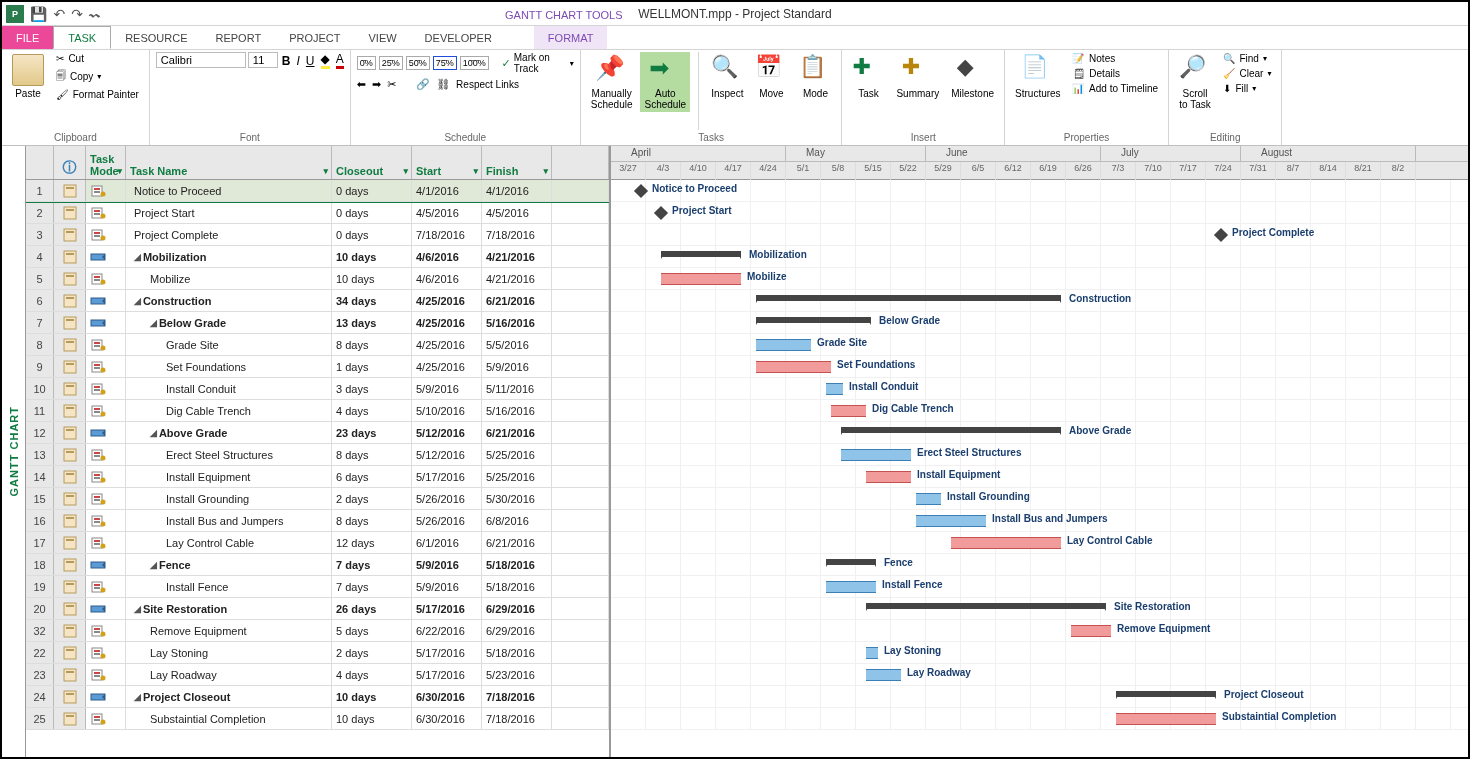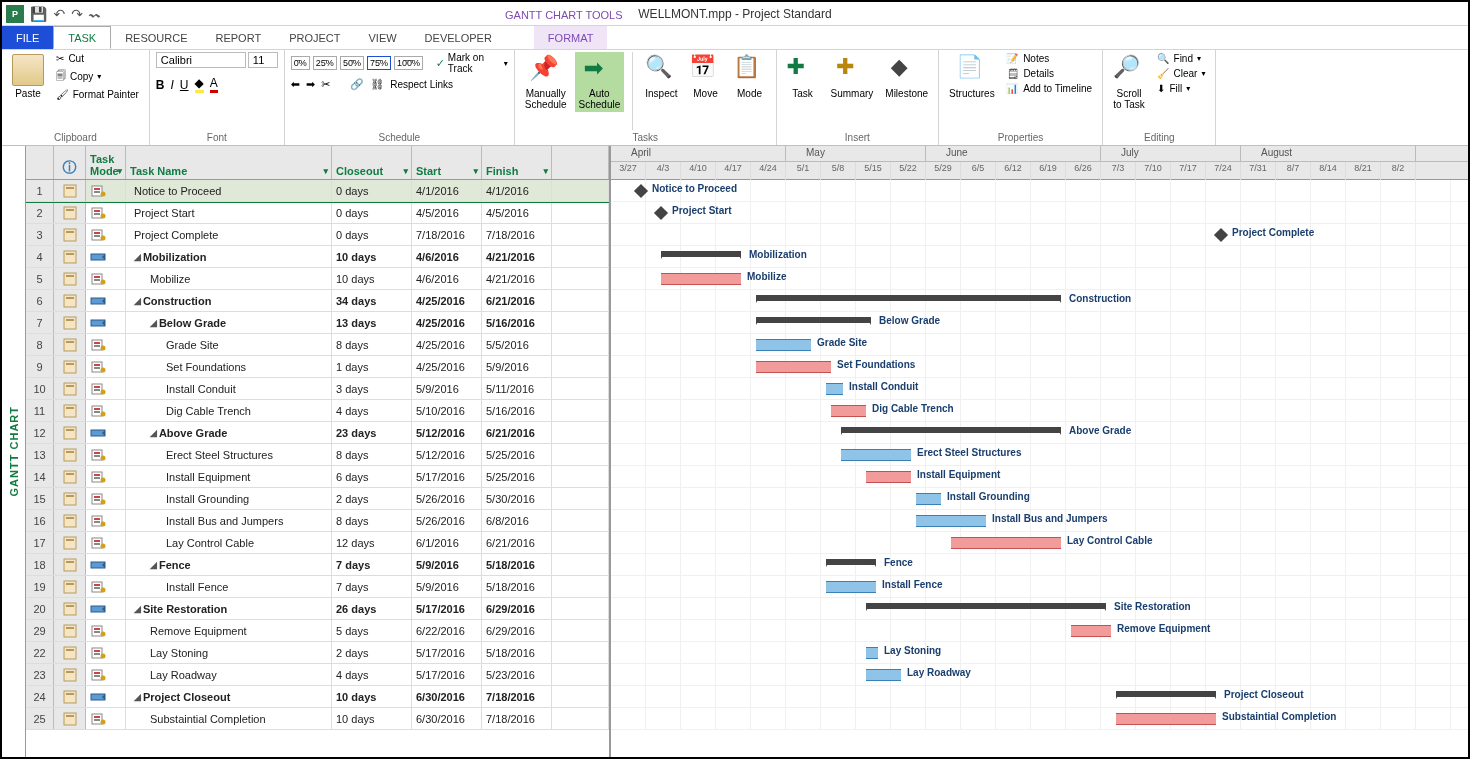--- a/index.html
+++ b/index.html
@@ -5,21 +5,21 @@
 * { margin: 0; padding: 0; box-sizing: border-box; font-family: "Segoe UI", Tahoma, sans-serif; }
 body { background: #fff; font-size: 11px; overflow: hidden; border: 2px solid #000; width: 1470px; height: 759px; }
 .titlebar { height: 24px; background: #fff; display: flex; align-items: center; border-bottom: 1px solid #d4d4d4; }
 .qat { display: flex; align-items: center; gap: 6px; padding-left: 4px; }
 .qat .app-icon { width: 18px; height: 18px; background: #2b7c4d; display: inline-flex; align-items: center; justify-content: center; color: #fff; font-weight: bold; font-size: 9px; }
 .qat span { font-size: 14px; color: #555; cursor: pointer; }
 .titlebar .tool-tab { position: absolute; left: 505px; font-size: 11px; color: #7e4ab3; padding-top: 3px; }
 .titlebar .doc-title { position: absolute; left: 50%; transform: translateX(-50%); font-size: 12px; color: #333; }
 .menubar { height: 24px; display: flex; align-items: stretch; background: #fff; border-bottom: 1px solid #d4d4d4; }
 .menubar .tab { padding: 0 14px; display: flex; align-items: center; font-size: 11px; color: #444; cursor: pointer; }
-.menubar .tab.file { background: #1d4ed8; color: #fff; }
+.menubar .tab.file { background: #ec4899; color: #fff; }
 .menubar .tab.active { border: 1px solid #aaa; border-bottom: 1px solid #fff; color: #107c41; }
 .menubar .tab.format { background: #efe5f7; color: #7e4ab3; margin-left: 28px; }
 .ribbon { height: 96px; background: #fff; display: flex; border-bottom: 1px solid #c0c0c0; }
 .ribbon-group { border-right: 1px solid #d4d4d4; display: flex; flex-direction: column; padding: 2px 6px 0; }
 .ribbon-group .body { flex: 1; display: flex; gap: 4px; align-items: flex-start; }
 .ribbon-group .label { text-align: center; font-size: 10px; color: #666; padding: 2px 0; }
 .big-btn { display: flex; flex-direction: column; align-items: center; justify-content: flex-start; padding: 2px 4px; cursor: pointer; min-width: 40px; }
 .big-btn .icon { width: 32px; height: 32px; display: inline-block; margin-bottom: 2px; }
 .big-btn .text { font-size: 10px; text-align: center; line-height: 11px; }
 .small-btn-col { display: flex; flex-direction: column; gap: 2px; }
@@ -126,21 +126,21 @@
           </div>
         <div class="small-btn">
             <span>🖌</span>
             <span>Format Painter</span>
           </div>
       </div>
     </div>
     <div class="label">Clipboard</div>
   </div>
   <div class="ribbon-group">
-    <div class="body" style="flex-direction:column">
+    <div class="body" style="flex-direction:row">
       <div class="font-row">
         <input class="combo" style="width: 90px;" value="Calibri">
         <input class="combo" style="width: 30px;" value="11">
       </div>
       <div class="font-btns">
         <b>B</b>
         <i>I</i>
         <span class="underline">U</span>
         <span style="border-bottom:3px solid #ffeb3b">◆</span>
         <span style="border-bottom:3px solid #c00">A</span>
@@ -727,21 +727,21 @@
               <path d="M12 6 L15 3 L15 9 Z" fill="#2e5c8a"></path>
             </svg>
           </div>
           <div class="cell task-name col-name bold" style="padding-left:8px"><span class="indent-arrow">◢</span> Site Restoration</div>
           <div class="cell col-dur bold">26 days</div>
           <div class="cell col-start bold">5/17/2016</div>
           <div class="cell col-finish bold">6/29/2016</div>
           <div class="cell col-rest"></div>
         </div>
         <div class="grid-row">
-          <div class="cell rownum col-rownum">29</div>
+          <div class="cell rownum col-rownum">32</div>
           <div class="cell ind col-ind">
             <svg class="ind-icon" viewBox="0 0 14 14">
               <rect x="1" y="1" width="12" height="12" fill="#f5e5c5" stroke="#b59a5b"></rect>
               <rect x="3" y="3" width="8" height="2" fill="#b59a5b"></rect>
             </svg>
           </div>
           <div class="cell mode col-mode">
             <svg class="mode-icon" viewBox="0 0 16 12">
               <rect x="2" y="1" width="10" height="10" fill="#fff" stroke="#888"></rect>
               <rect x="4" y="3" width="6" height="2" fill="#c44"></rect>

